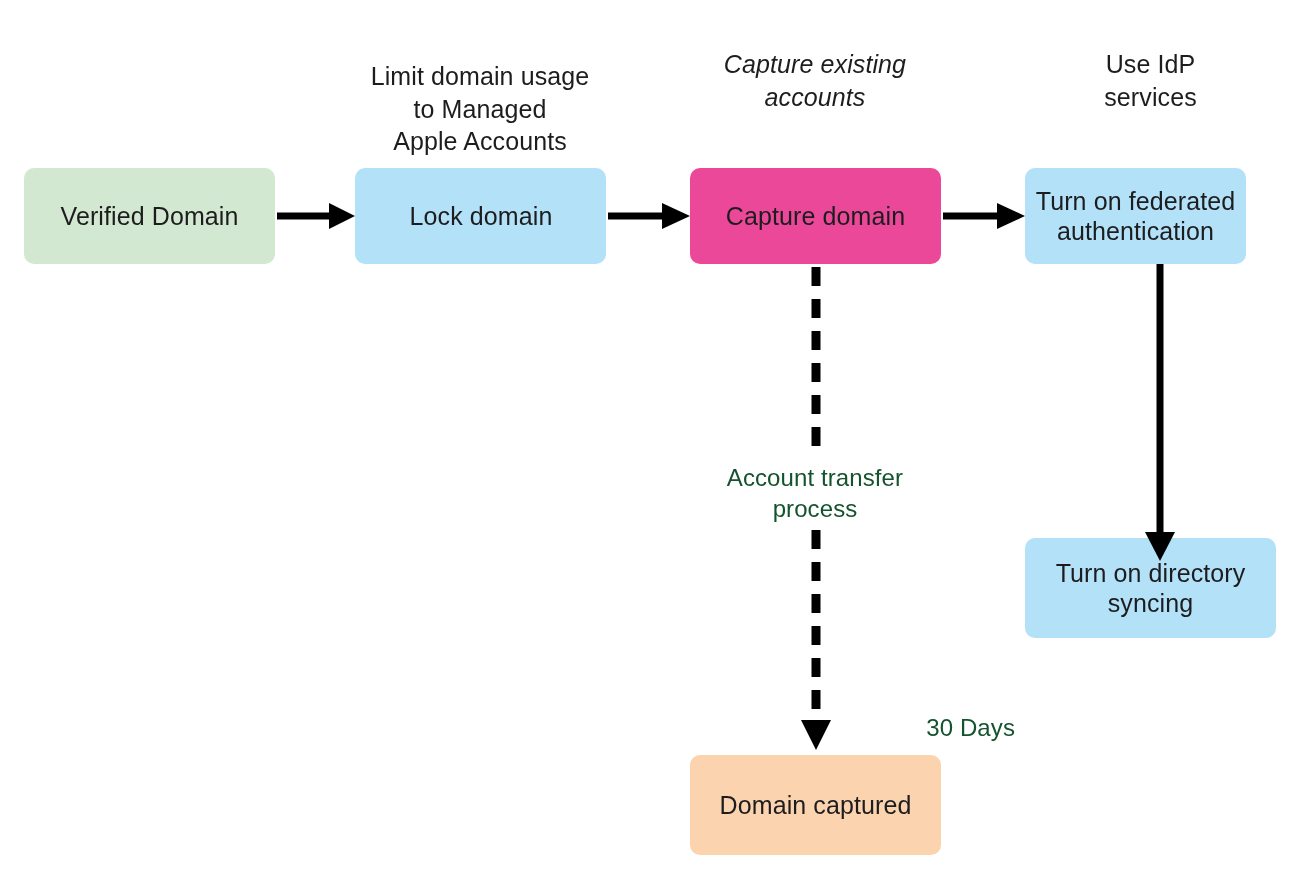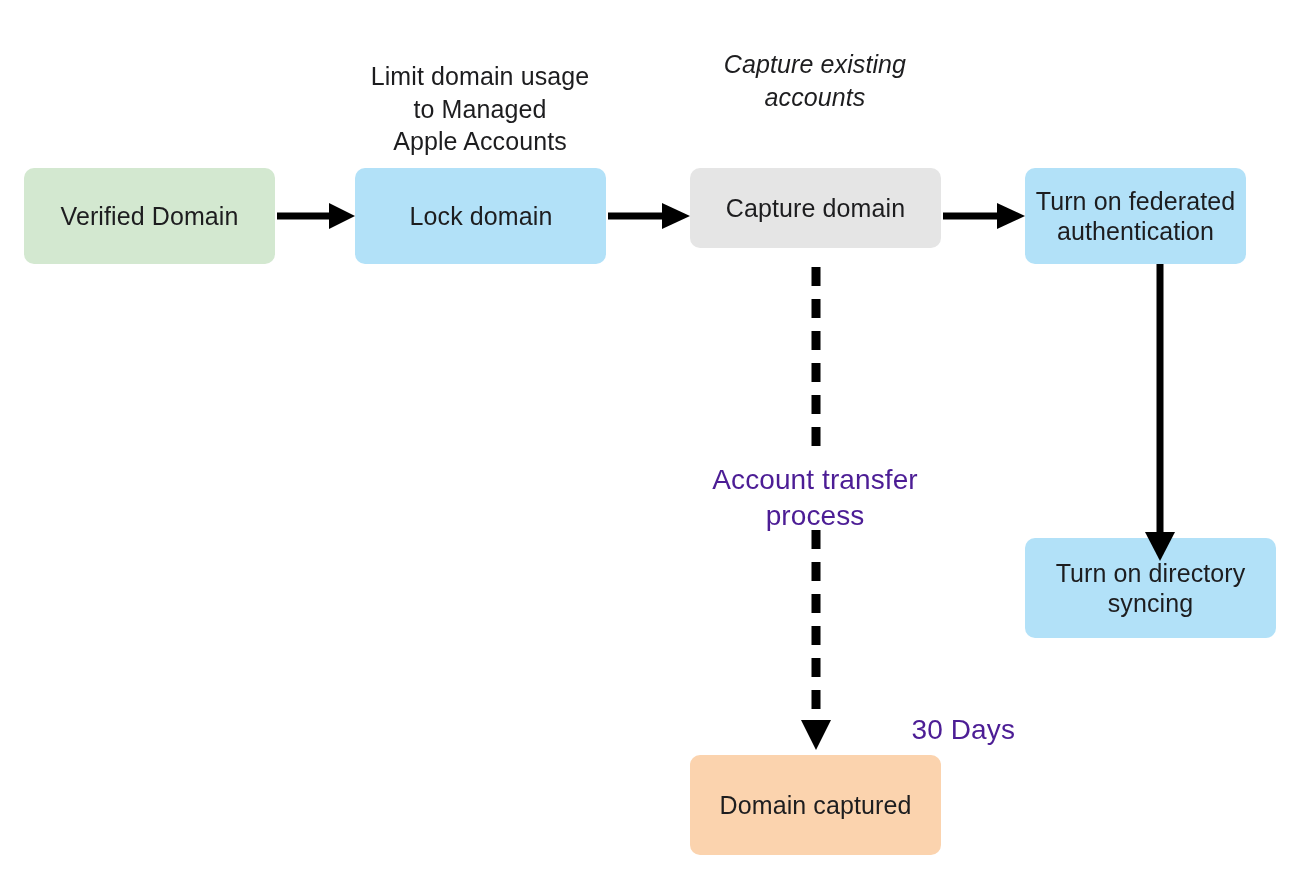--- a/index.html
+++ b/index.html
@@ -38,50 +38,52 @@
     position: absolute;
     text-align: center;
     font-size: 25px;
     line-height: 1.30;
     letter-spacing: 0.1px;
     color: #1d1d1f;
     white-space: pre-line;
   }
   .edge-label {
     position: absolute;
-    font-size: 28px;
+    font-size: 24px;
     line-height: 1.30;
     letter-spacing: 0.1px;
-    color: #4c1d95;
+    color: #14532d;
     text-align: center;
     white-space: pre-line;
   }
   .arrow-svg {
     position: absolute;
     overflow: visible;
   }
 </style>
 </head>
 <body>
 
 <div id="canvas">
 
   <div class="caption" style="left:330px; top:28px; width:300px;margin-top:32px;">Limit domain usage
 to Managed
 Apple Accounts</div>
 
   <div class="caption" style="left:665px; top:48px; width:300px;font-style:italic;">Capture existing
 accounts</div>
 
+  <div class="caption" style="left:1025px; top:48px; width:251px;">Use IdP
+services</div>
 
   <div class="node" style="left:24px; top:168px; width:251px; height:96px; background:#d3e8d0;">Verified Domain</div>
 
   <div class="node" style="left:355px; top:168px; width:251px; height:96px; background:#b2e1f8;padding-left:11px;">Lock domain</div>
 
-  <div class="node" style="left:690px; top:168px; width:251px; height:80px; background:#e5e5e5;">Capture domain</div>
+  <div class="node" style="left:690px; top:168px; width:251px; height:96px; background:#ec4899;">Capture domain</div>
 
   <div class="node" style="left:1025px; top:168px; width:221px; height:96px; background:#b2e1f8; white-space:pre-line;">Turn on federated
 authentication</div>
 
   <div class="node" style="left:1025px; top:538px; width:251px; height:100px; background:#b2e1f8; white-space:pre-line;">Turn on directory
 syncing</div>
 
   <div class="node" style="left:690px; top:755px; width:251px; height:100px; background:#fbd3ae;">Domain captured</div>
 
   <svg class="arrow-svg" style="left:277px; top:196px;" width="80" height="40" viewBox="0 0 80 40">

